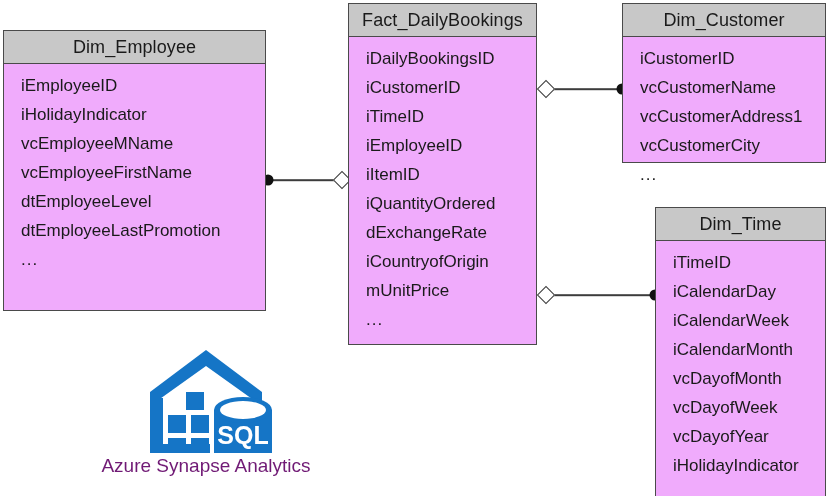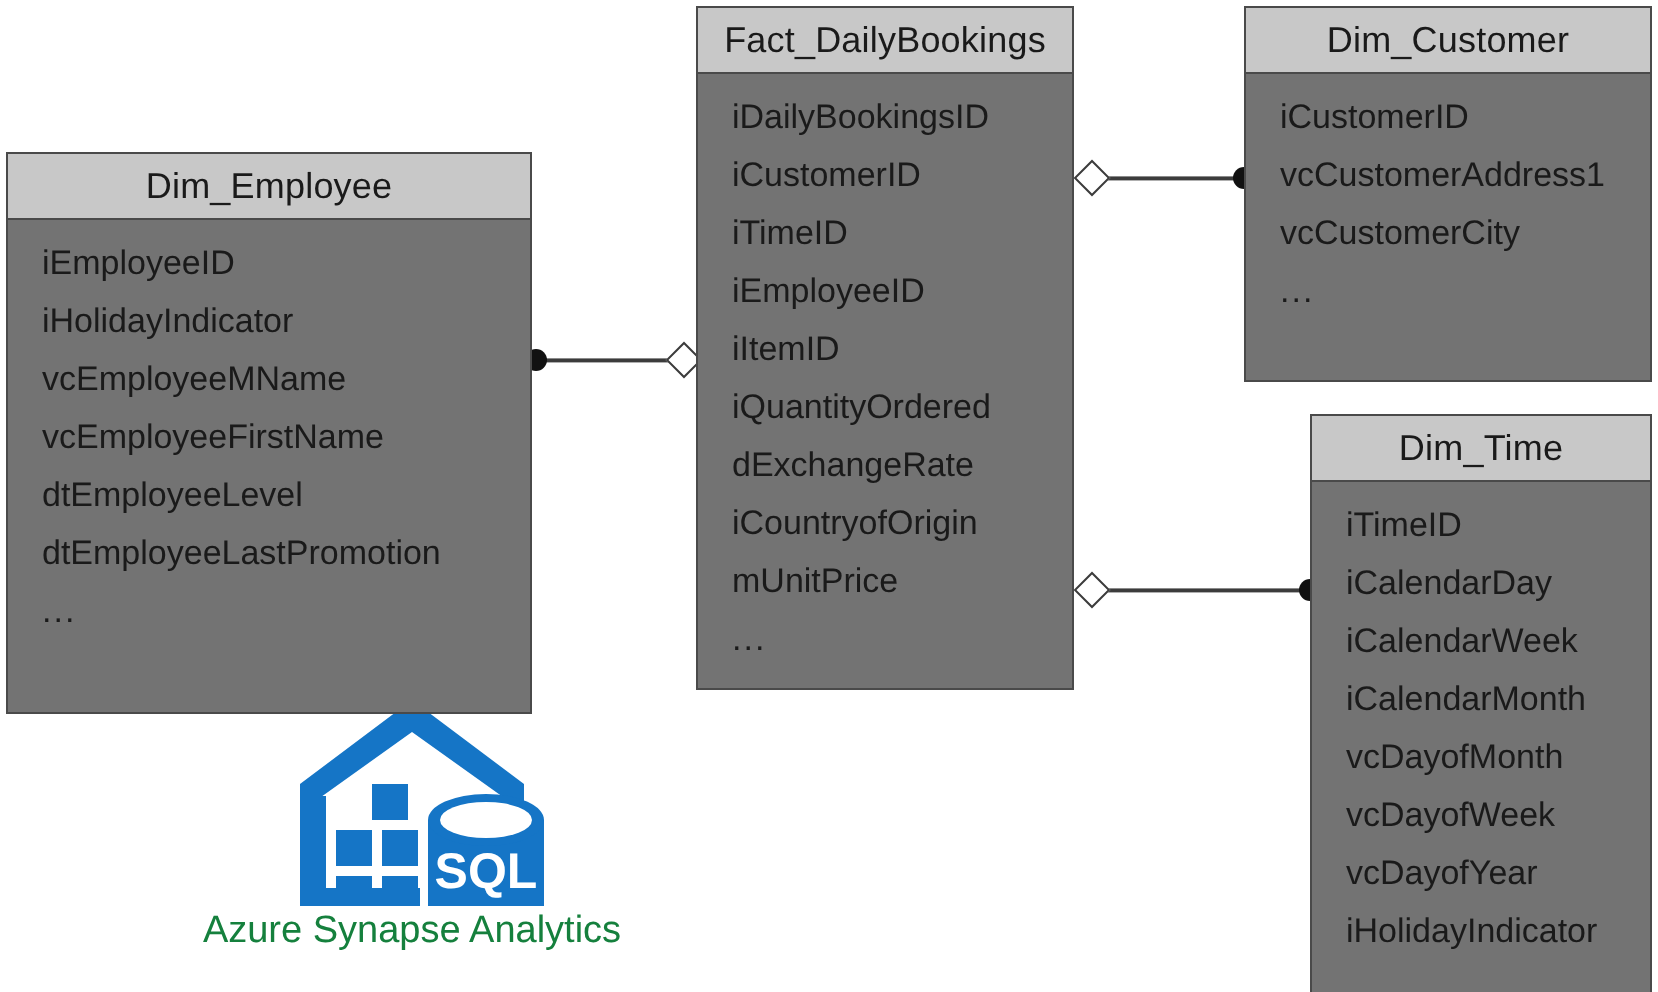--- a/index.html
+++ b/index.html
@@ -9,21 +9,21 @@
     font-family:"Liberation Sans", sans-serif;
     overflow:hidden;
     position:relative;
   }
   #canvas{position:absolute;left:0;top:0;width:829px;height:496px;}
 
   .entity{
     position:absolute;
     box-sizing:border-box;
     border:1.5px solid #4a4a4a;
-    background:#737373;
+    background:#f0abfc;
     z-index:3;
   }
   .entity-header{
     box-sizing:border-box;
     height:33px;
     background:#c8c8c8;
     border-bottom:1.5px solid #4a4a4a;
     display:flex;
     align-items:center;
     justify-content:center;
@@ -76,21 +76,21 @@
     left:96px;top:348px;
     width:220px;height:145px;
     z-index:2;
   }
   #logo-caption{
     position:absolute;
     left:0;top:107px;
     width:220px;
     text-align:center;
     font-size:19px;
-    color:#15803d;
+    color:#701a75;
     white-space:nowrap;
   }
 </style>
 </head>
 <body>
 
 <div id="canvas">
 
   <div class="conn" style="left:265px;top:170px;width:86px;height:20px;">
     <div class="conn-line" style="left:3px;width:80px;"></div>
@@ -103,21 +103,21 @@
     <div class="diamond" style="left:9px;"></div>
     <div class="dot" style="left:85px;"></div>
   </div>
 
   <div class="conn" style="left:537px;top:285px;width:124px;height:20px;">
     <div class="conn-line" style="left:9px;width:111px;"></div>
     <div class="diamond" style="left:9px;"></div>
     <div class="dot" style="left:118px;"></div>
   </div>
 
-  <div class="entity" style="left:3px;top:30px;width:263px;height:281px;margin-top:46px;">
+  <div class="entity" style="left:3px;top:30px;width:263px;height:281px;">
     <div class="entity-header">Dim_Employee</div>
     <div class="entity-body">
       <div class="field">iEmployeeID</div>
       <div class="field">iHolidayIndicator</div>
       <div class="field">vcEmployeeMName</div>
       <div class="field">vcEmployeeFirstName</div>
       <div class="field">dtEmployeeLevel</div>
       <div class="field">dtEmployeeLastPromotion</div>
       <div class="field ellipsis">...</div>
     </div>
@@ -132,24 +132,25 @@
       <div class="field">iEmployeeID</div>
       <div class="field">iItemID</div>
       <div class="field">iQuantityOrdered</div>
       <div class="field">dExchangeRate</div>
       <div class="field">iCountryofOrigin</div>
       <div class="field">mUnitPrice</div>
       <div class="field ellipsis">...</div>
     </div>
   </div>
 
-  <div class="entity" style="left:622px;top:3px;width:204px;height:188px;">
+  <div class="entity" style="left:622px;top:3px;width:204px;height:160px;">
     <div class="entity-header">Dim_Customer</div>
     <div class="entity-body">
       <div class="field">iCustomerID</div>
+      <div class="field">vcCustomerName</div>
       <div class="field">vcCustomerAddress1</div>
       <div class="field">vcCustomerCity</div>
       <div class="field ellipsis">...</div>
     </div>
   </div>
 
   <div class="entity" style="left:655px;top:207px;width:171px;height:320px;">
     <div class="entity-header">Dim_Time</div>
     <div class="entity-body">
       <div class="field">iTimeID</div>

